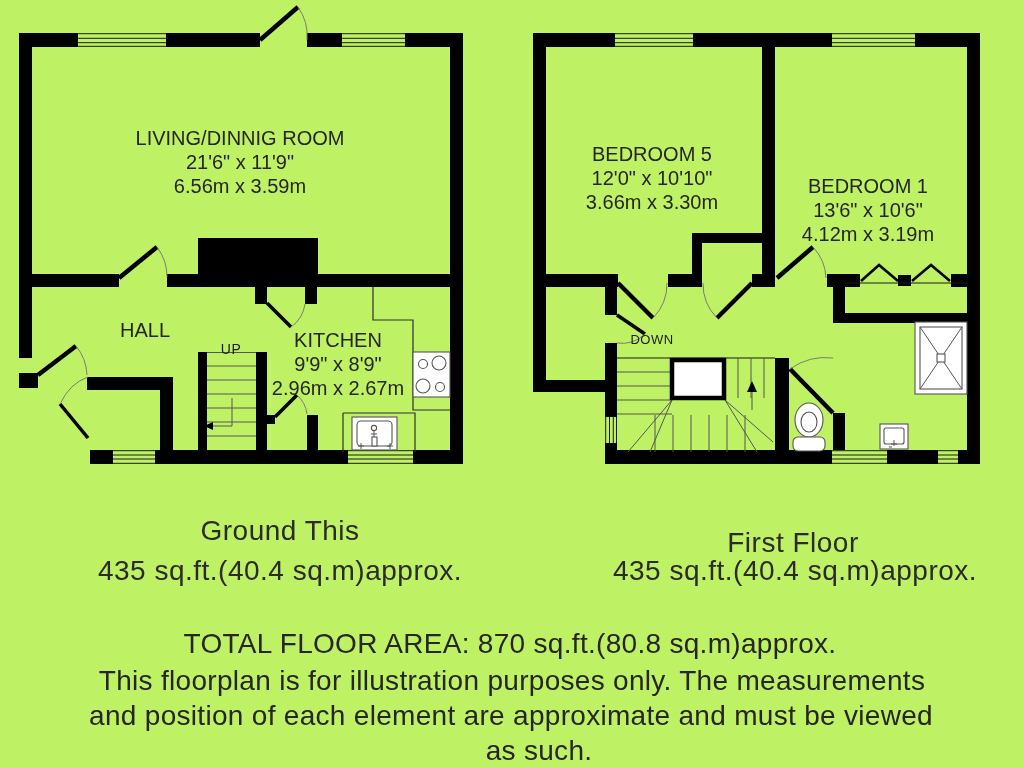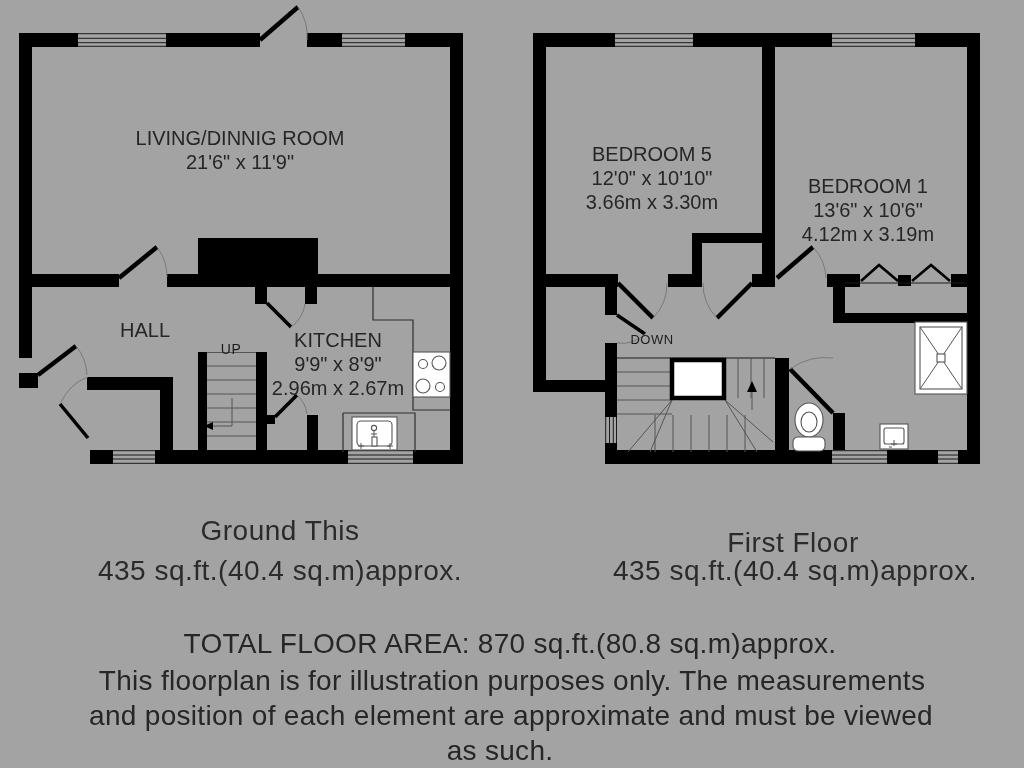--- a/index.html
+++ b/index.html
@@ -1,17 +1,17 @@
 <!DOCTYPE html>
 <html><head>
 <meta charset="utf-8">
 <style>
   html,body{margin:0;padding:0;background:#ffffff;}
   #canvas{
-    position:relative;width:1024px;height:768px;background:#a3a3a3;overflow:hidden;
+    position:relative;width:1024px;height:768px;background:#bef264;overflow:hidden;
     font-family:"Liberation Sans", sans-serif;color:#222;
   }
   #plan-svg{position:absolute;left:0;top:0;}
   .lbl{position:absolute;transform:translateX(-50%);text-align:center;white-space:nowrap;color:#262626;}
   .room-lbl{font-size:20px;line-height:24px;}
   .room-lbl .ln{display:block;}
   .tiny-lbl{font-size:14px;letter-spacing:.5px;color:#1c1c1c;}
   .down-lbl{font-size:13px;letter-spacing:.5px;color:#1c1c1c;}
   .caption{font-size:28px;letter-spacing:.5px;color:#2b2b2b;}
   .footer-line{font-size:28px;letter-spacing:.3px;color:#262626;}
@@ -236,20 +236,21 @@
       <rect class="fixture" x="880" y="424" width="28" height="25"></rect>
       <rect class="fixture" x="884" y="428" width="20" height="16" rx="2"></rect>
       <path class="tread" d="M894,440 v6 M891,444 h6 M889,447 h3"></path>
     </g>
   </g>
 </svg>
 
   <div class="lbl room-lbl" style="left:240px;top:126px;">
     <span class="ln">LIVING/DINNIG ROOM</span>
     <span class="ln">21'6" x 11'9"</span>
+    <span class="ln">6.56m x 3.59m</span>
   </div>
 
   <div class="lbl room-lbl" style="left:145px;top:310px;margin-top:8px;">HALL</div>
 
   <div class="lbl tiny-lbl" style="left:231px;top:341px;">UP</div>
 
   <div class="lbl room-lbl" style="left:338px;top:328px;">
     <span class="ln">KITCHEN</span>
     <span class="ln">9'9" x 8'9"</span>
     <span class="ln">2.96m x 2.67m</span>
@@ -271,15 +272,15 @@
 
   <div class="lbl caption" style="left:280px;top:515px;">Ground This</div>
   <div class="lbl caption" style="left:280px;top:555px;">435 sq.ft.(40.4 sq.m)approx.</div>
 
   <div class="lbl caption" style="left:793px;top:515px;margin-top:12px;">First Floor</div>
   <div class="lbl caption" style="left:795px;top:555px;">435 sq.ft.(40.4 sq.m)approx.</div>
 
   <div class="lbl footer-line" style="left:510px;top:628px;">TOTAL FLOOR AREA: 870 sq.ft.(80.8 sq.m)approx.</div>
   <div class="lbl footer-line" style="left:512px;top:665px;">This floorplan is for illustration purposes only. The measurements</div>
   <div class="lbl footer-line" style="left:511px;top:700px;">and position of each element are approximate and must be viewed</div>
-  <div class="lbl footer-line" style="left:500px;top:735px;">as such.</div>
+  <div class="lbl footer-line" style="left:539px;top:735px;">as such.</div>
 
 </div>
 
 </body></html>

